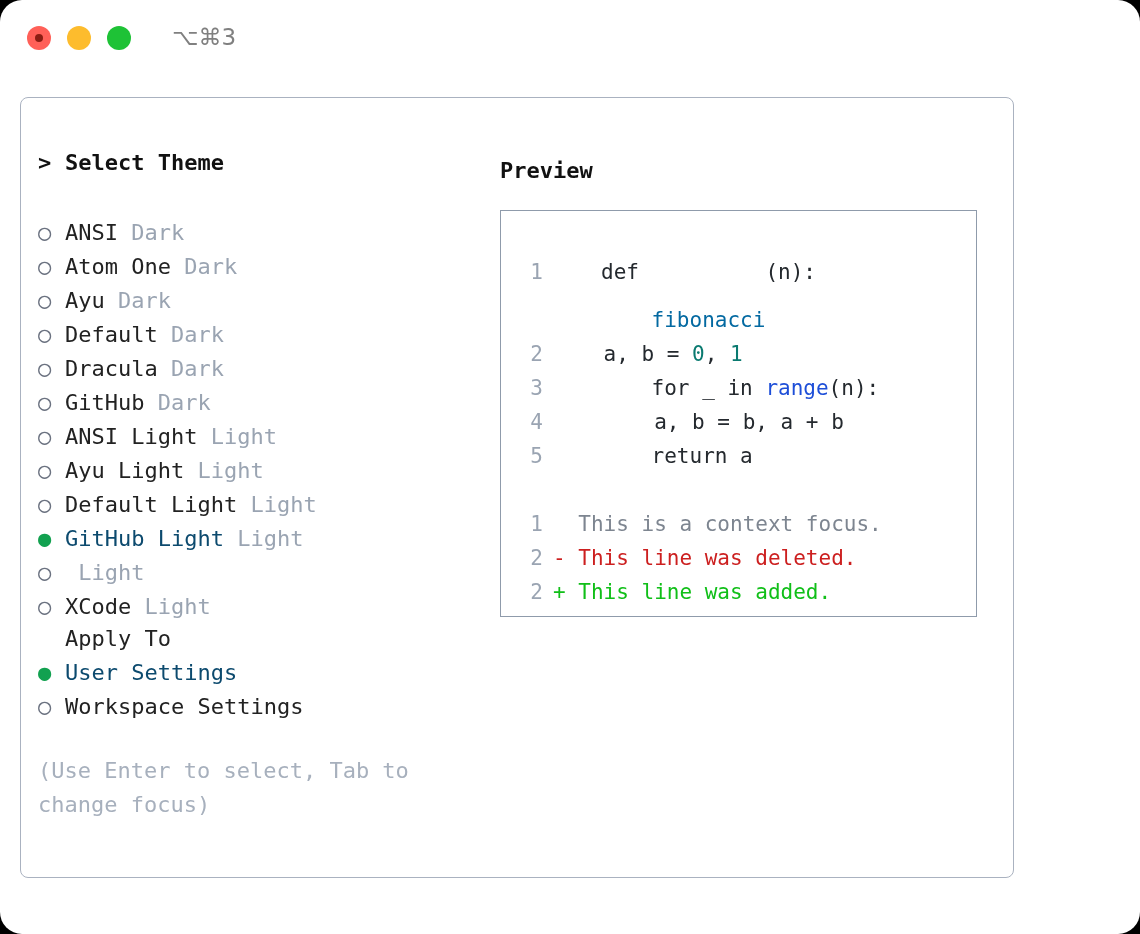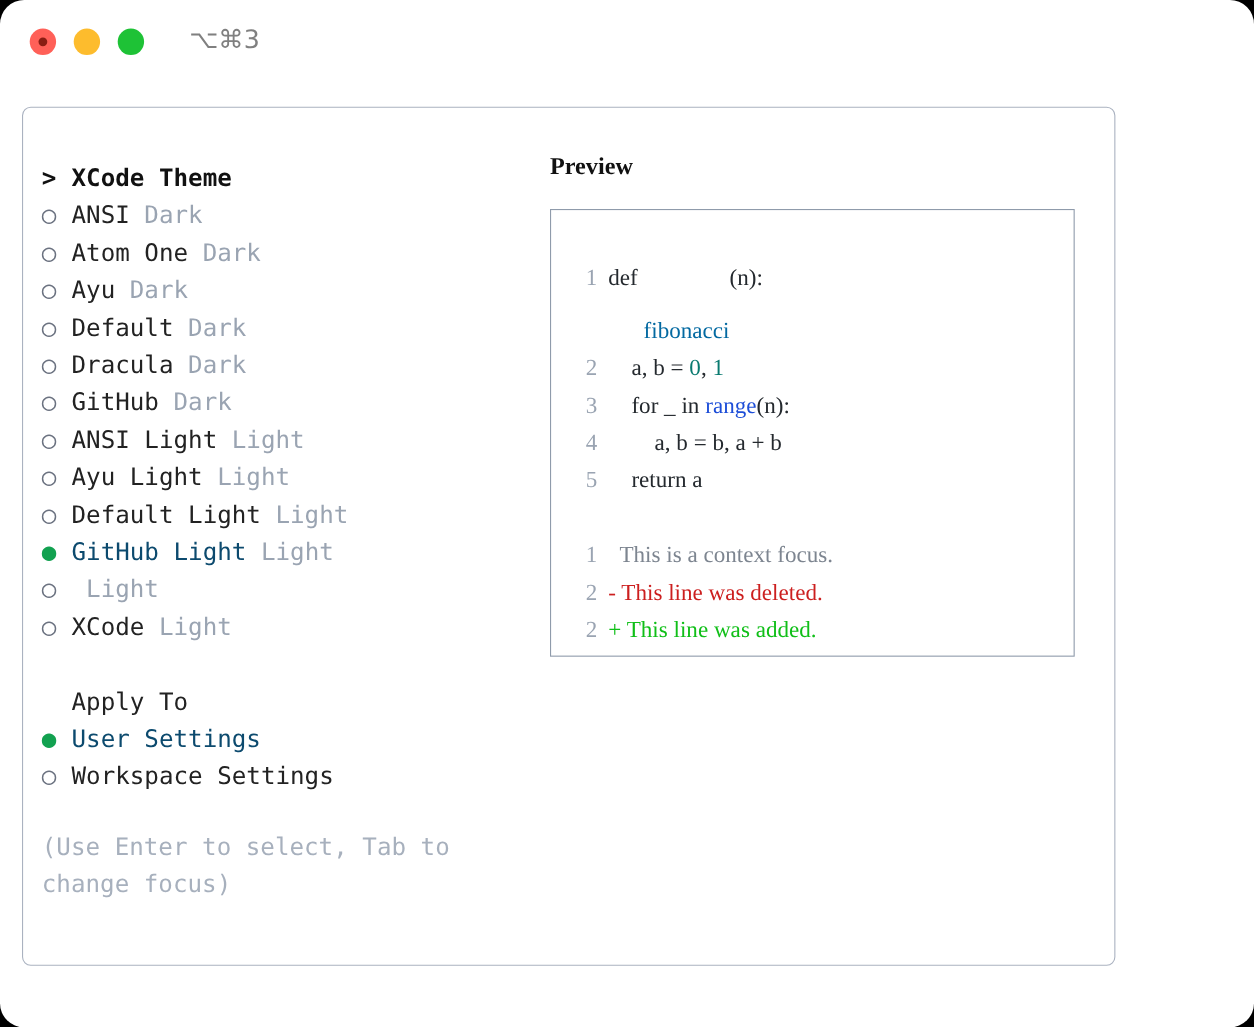--- a/index.html
+++ b/index.html
@@ -102,39 +102,38 @@
   .marker-prompt { color: #111111; font-weight: bold; }
   .marker-off    { color: #6b7280; }
   .marker-on     { color: #12a150; }
 
   .row-title {
     font-weight: bold;
     color: #111111;
   }
   .label        { color: #222222; }
   .label-sel    { color: #0c4a6e; }
-  .variant      { color: #9aa4b2; }
+  .variant      { color: #9aa4b2; margin-top: 36px; }
   .section-head { color: #222222; }
 
   .spacer-lg { height: 34px; }
 
   .hint {
     margin-top: 30px;
     font-size: 22px;
     line-height: 34px;
     color: #a7b0bd;
     width: 410px;
   }
 
   
   .right-col {
     position: absolute;
-    left: 479px;  top: 36px;
+    left: 479px;  top: 56px;
     width: 490px;
-    font-family: Liberation Serif, serif;
   }
   .preview-title {
     font-size: 22px;
     font-weight: bold;
     color: #111111;
     line-height: 34px;
   }
   .code-box {
     margin-top: 22px;
     width: 477px;
@@ -154,21 +153,21 @@
     display: inline-block;
     width: 26px;
     flex: 0 0 26px;
     text-align: right;
     color: #9aa4b2;
     margin-right: 10px;
   }
   .code-gap { height: 34px; }
 
   .tok-plain { color: #24292e; }
-  .tok-kw    { color: #24292e; }
+  .tok-kw    { color: #24292e; margin-left: 48px; }
   .tok-fn    { color: #0369a1; margin-top: 48px; }
   .tok-num   { color: #0a7a70; }
   .tok-call  { color: #1d4ed8; text-align: right; }
 
   .diff-ctx { color: #7d8590; }
   .diff-del { color: #cc1f1f; }
   .diff-add { color: #10bf18; }
 </style>
 </head>
 <body>
@@ -183,21 +182,21 @@
     </div>
     <div class="shortcut">⌥⌘3</div>
   </div>
 
   <div class="panel">
 
     <div class="left-col">
 
       <div class="row">
         <span class="marker marker-prompt">&gt;</span>
-        <span class="row-title">XCode Theme</span>
+        <span class="row-title">Select Theme</span>
       </div>
 
       <div id="theme-list">
           <div class="row"><span class="marker marker-off">○</span><span class="label">ANSI</span><span class="variant"> Dark</span></div>
           <div class="row"><span class="marker marker-off">○</span><span class="label">Atom One</span><span class="variant"> Dark</span></div>
           <div class="row"><span class="marker marker-off">○</span><span class="label">Ayu</span><span class="variant"> Dark</span></div>
           <div class="row"><span class="marker marker-off">○</span><span class="label">Default</span><span class="variant"> Dark</span></div>
           <div class="row"><span class="marker marker-off">○</span><span class="label">Dracula</span><span class="variant"> Dark</span></div>
           <div class="row"><span class="marker marker-off">○</span><span class="label">GitHub</span><span class="variant"> Dark</span></div>
           <div class="row"><span class="marker marker-off">○</span><span class="label">ANSI Light</span><span class="variant"> Light</span></div>

